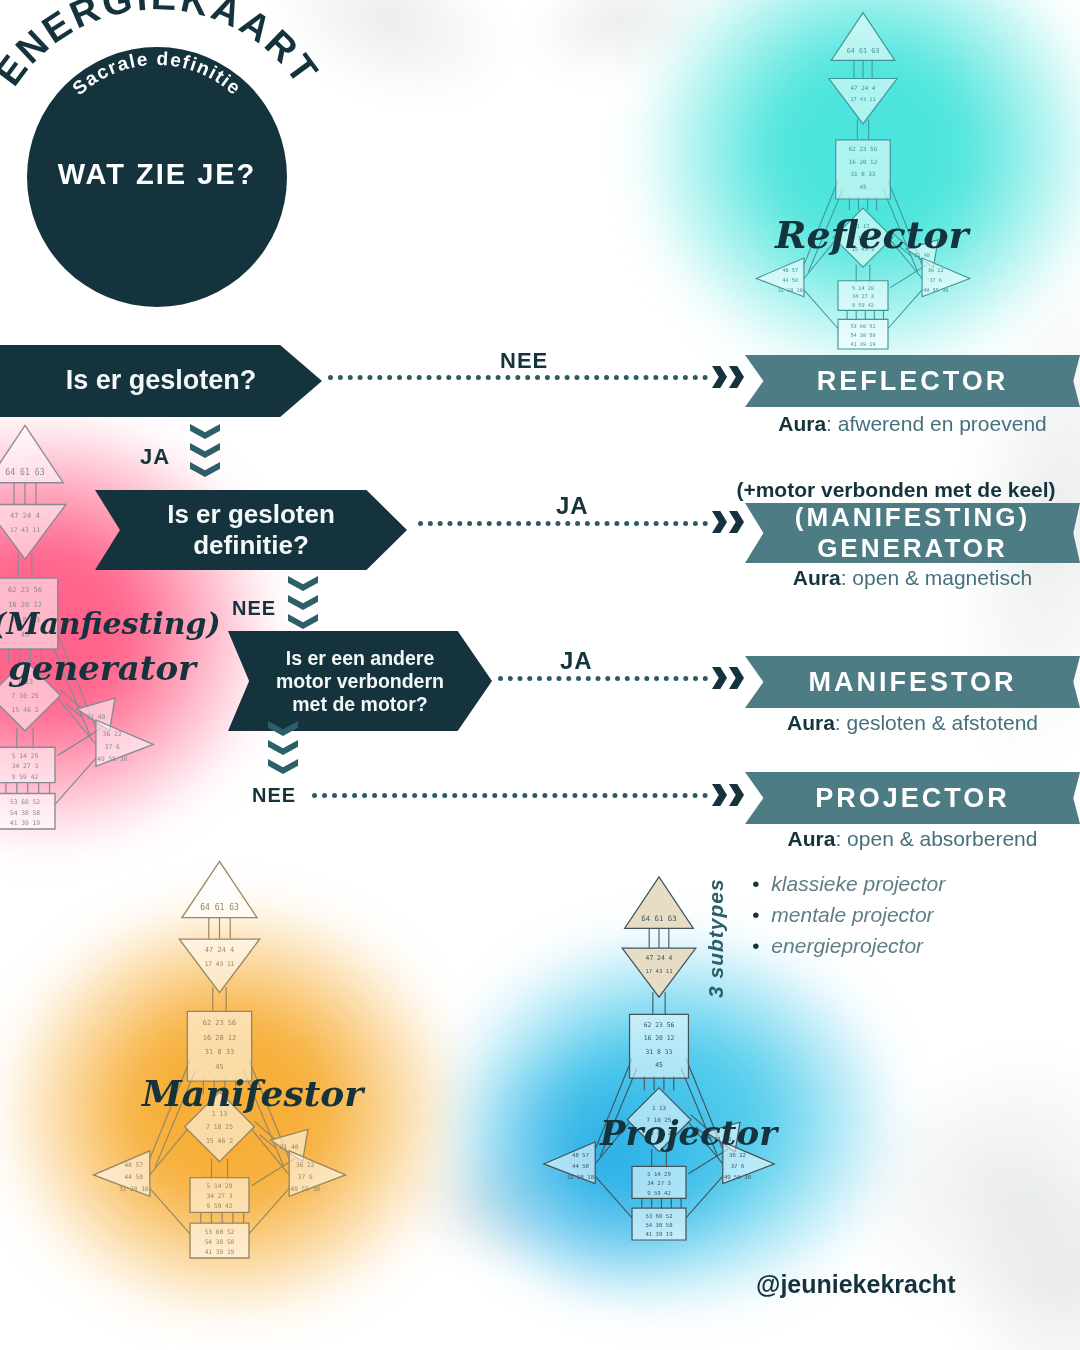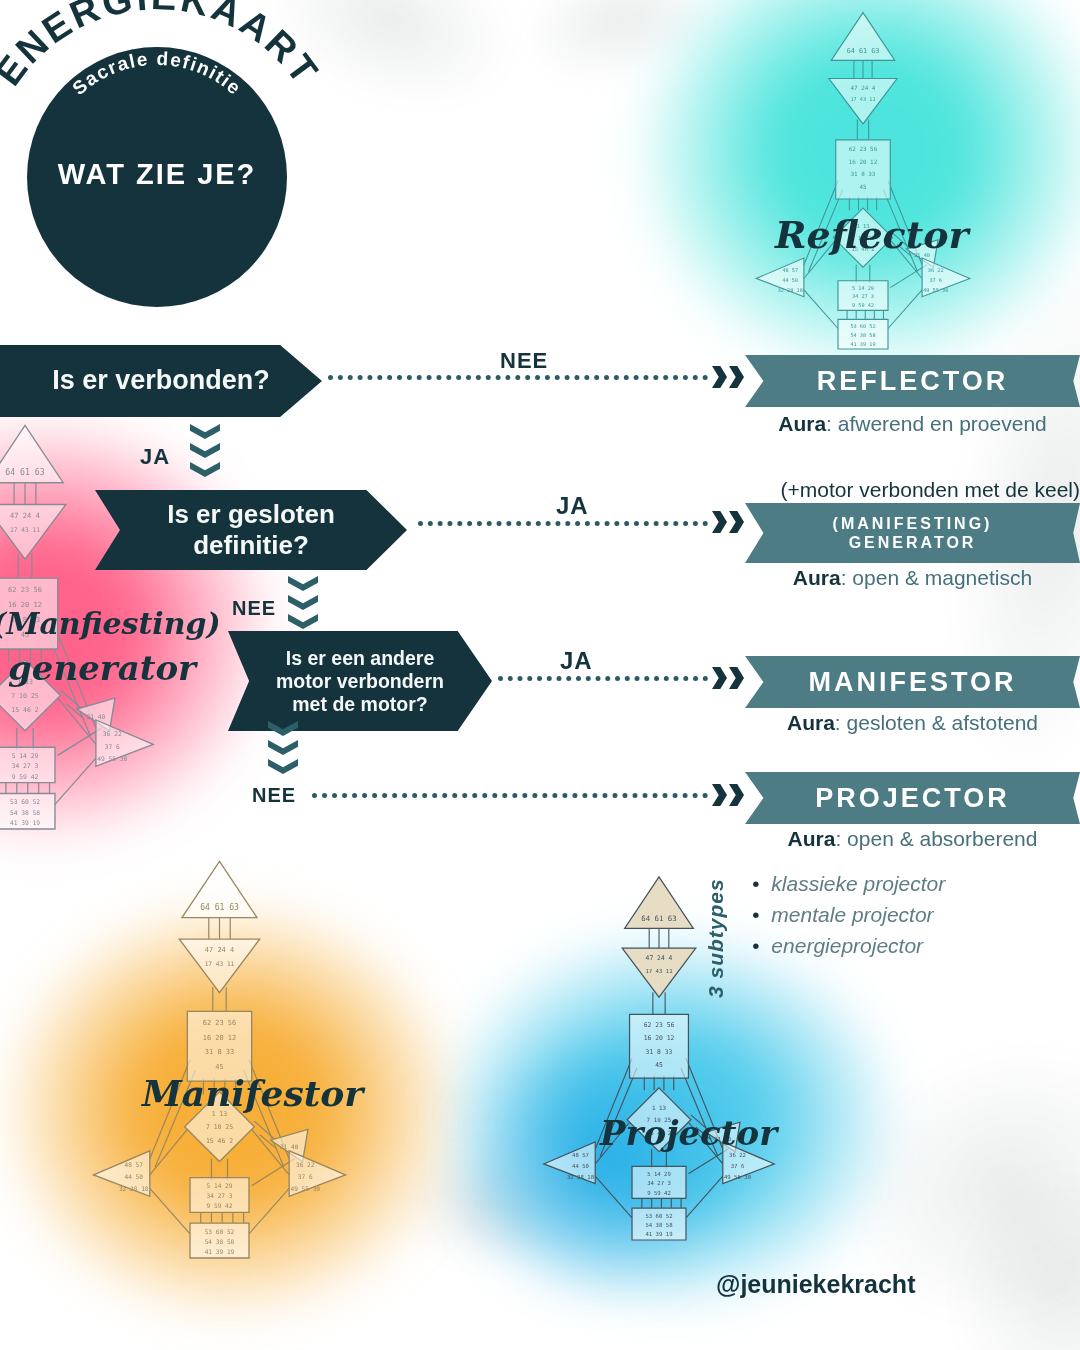--- a/index.html
+++ b/index.html
@@ -51,21 +51,21 @@
     color:var(--dark);z-index:5;}
   
   .bodygraph{position:absolute;z-index:2;overflow:visible;}
   
   .subtypes-label{position:absolute;writing-mode:vertical-rl;transform:rotate(180deg);
     font-weight:bold;font-style:italic;color:var(--chev);font-size:21px;letter-spacing:1px;}
   .subtypes-list{position:absolute;margin:0;padding:0;list-style:none;font-style:italic;
     color:#5f7d85;font-size:21px;line-height:31px;}
   .subtypes-list li::before{content:"•";color:var(--dark);margin-right:12px;}
   .handle{position:absolute;font-weight:bold;color:var(--dark);font-size:25px;}
-  .note{position:absolute;font-weight:normal;color:var(--dark);font-size:21px;text-align:right;}
+  .note{position:absolute;font-weight:bold;color:var(--dark);font-size:21px;text-align:center;}
 </style>
 </head>
 <body>
 
 <div class="canvas">
 
   <div class="leaf" style="left:260px;top:-60px;width:260px;height:160px;transform:rotate(20deg);"></div>
   <div class="leaf" style="left:520px;top:-40px;width:200px;height:120px;transform:rotate(-15deg);"></div>
   <div class="leaf" style="left:955px;top:260px;width:200px;height:520px;transform:rotate(8deg);"></div>
   <div class="leaf" style="left:840px;top:1050px;width:330px;height:270px;transform:rotate(-25deg);"></div>
@@ -338,21 +338,21 @@
     <text font-size="38" font-weight="bold" fill="#14333c" letter-spacing="3">
       <textPath href="#arcT" startOffset="50%" text-anchor="middle">ENERGIEKAART</textPath>
     </text>
     <text font-size="19" font-weight="600" fill="#ffffff" letter-spacing="1.5">
       <textPath href="#arcS" startOffset="50%" text-anchor="middle">Sacrale definitie</textPath>
     </text>
     <text x="163" y="192" font-size="29" font-weight="600" fill="#ffffff" letter-spacing="2" text-anchor="middle">WAT ZIE JE?</text>
   </svg>
 
   <div class="q-banner q1" style="left:0;top:345px;width:322px;height:72px;font-size:27px;z-index:4;">
-    <span>Is er verbonden?</span>
+    <span>Is er gesloten?</span>
   </div>
   <div class="dots" style="left:328px;top:375px;width:380px;z-index:3;"></div>
   <div class="yn" style="left:500px;top:348px;font-size:22px;">NEE</div>
   <div class="rpair" style="left:712px;top:366px;z-index:5;">
       <span class="chev-r"></span>
       <span class="chev-r"></span>
     </div>
   <div class="r-banner" style="left:745px;top:355px;width:335px;height:52px;font-size:27px;z-index:4;">
     <span>REFLECTOR</span>
   </div>
@@ -371,21 +371,21 @@
     <span>Is er gesloten</span>
     <span>definitie?</span>
   </div>
   <div class="note" style="left:712px;top:478px;width:368px;">(+motor verbonden met de keel)</div>
   <div class="dots" style="left:418px;top:521px;width:290px;z-index:3;"></div>
   <div class="yn" style="left:556px;top:492px;font-size:24px;">JA</div>
   <div class="rpair" style="left:712px;top:511px;z-index:5;">
       <span class="chev-r"></span>
       <span class="chev-r"></span>
     </div>
-  <div class="r-banner" style="left:745px;top:503px;width:335px;height:60px;font-size:16px;line-height:1.2;z-index:4;">
+  <div class="r-banner" style="left:745px;top:503px;width:335px;height:60px;font-size:26px;line-height:1.2;z-index:4;">
     <span>(MANIFESTING)</span>
     <span>GENERATOR</span>
   </div>
   <div class="aura" style="left:745px;top:566px;width:335px;">
     <b>Aura</b><span>: open &amp; magnetisch</span>
   </div>
 
   <div class="yn" style="left:232px;top:597px;font-size:20px;">NEE</div>
   <div class="chev-stack" style="left:288px;top:576px;z-index:4;">
     <span class="chev-d"></span>
@@ -429,15 +429,15 @@
     <b>Aura</b><span>: open &amp; absorberend</span>
   </div>
 
   <div class="subtypes-label" style="left:704px;top:858px;height:140px;">3 subtypes</div>
   <ul class="subtypes-list" style="left:752px;top:868px;width:300px;">
       <li>klassieke projector</li>
       <li>mentale projector</li>
       <li>energieprojector</li>
     </ul>
 
-  <div class="handle" style="left:716px;top:1270px;">@jeuniekekracht</div>
+  <div class="handle" style="left:756px;top:1270px;">@jeuniekekracht</div>
 
 </div>
 
 </body></html>

